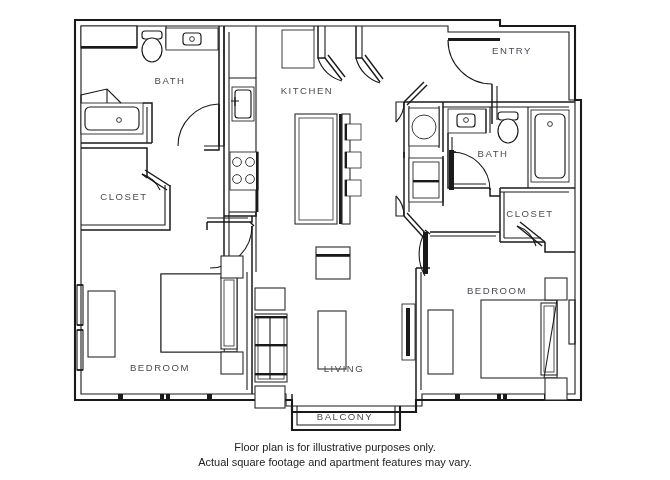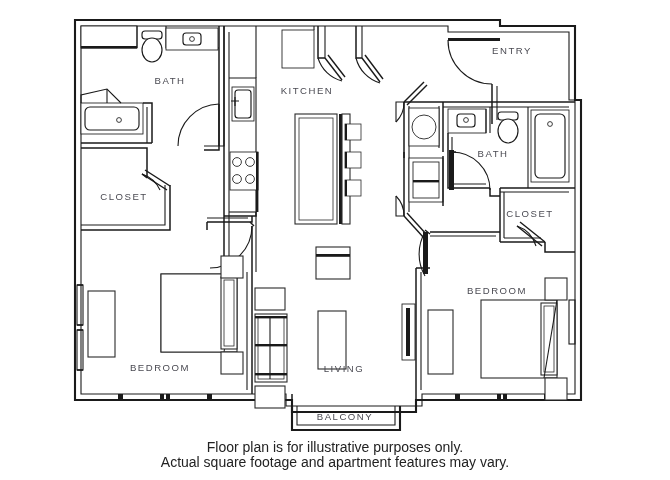--- a/index.html
+++ b/index.html
@@ -43,21 +43,21 @@
     fill: #4a4a52;
     text-anchor: middle;
     dominant-baseline: middle;
   }
   .caption-text {
     position: absolute;
     left: 0;
     width: 670px;
     text-align: center;
     font-family: "Liberation Sans", sans-serif;
-    font-size: 14px;
+    font-size: 11px;
     color: #222222;
     line-height: 15px;
     white-space: nowrap;
   }
   #caption-line-1 { top: 440px; }
   #caption-line-2 { top: 455px; }
 </style>
 </head>
 <body>
 

